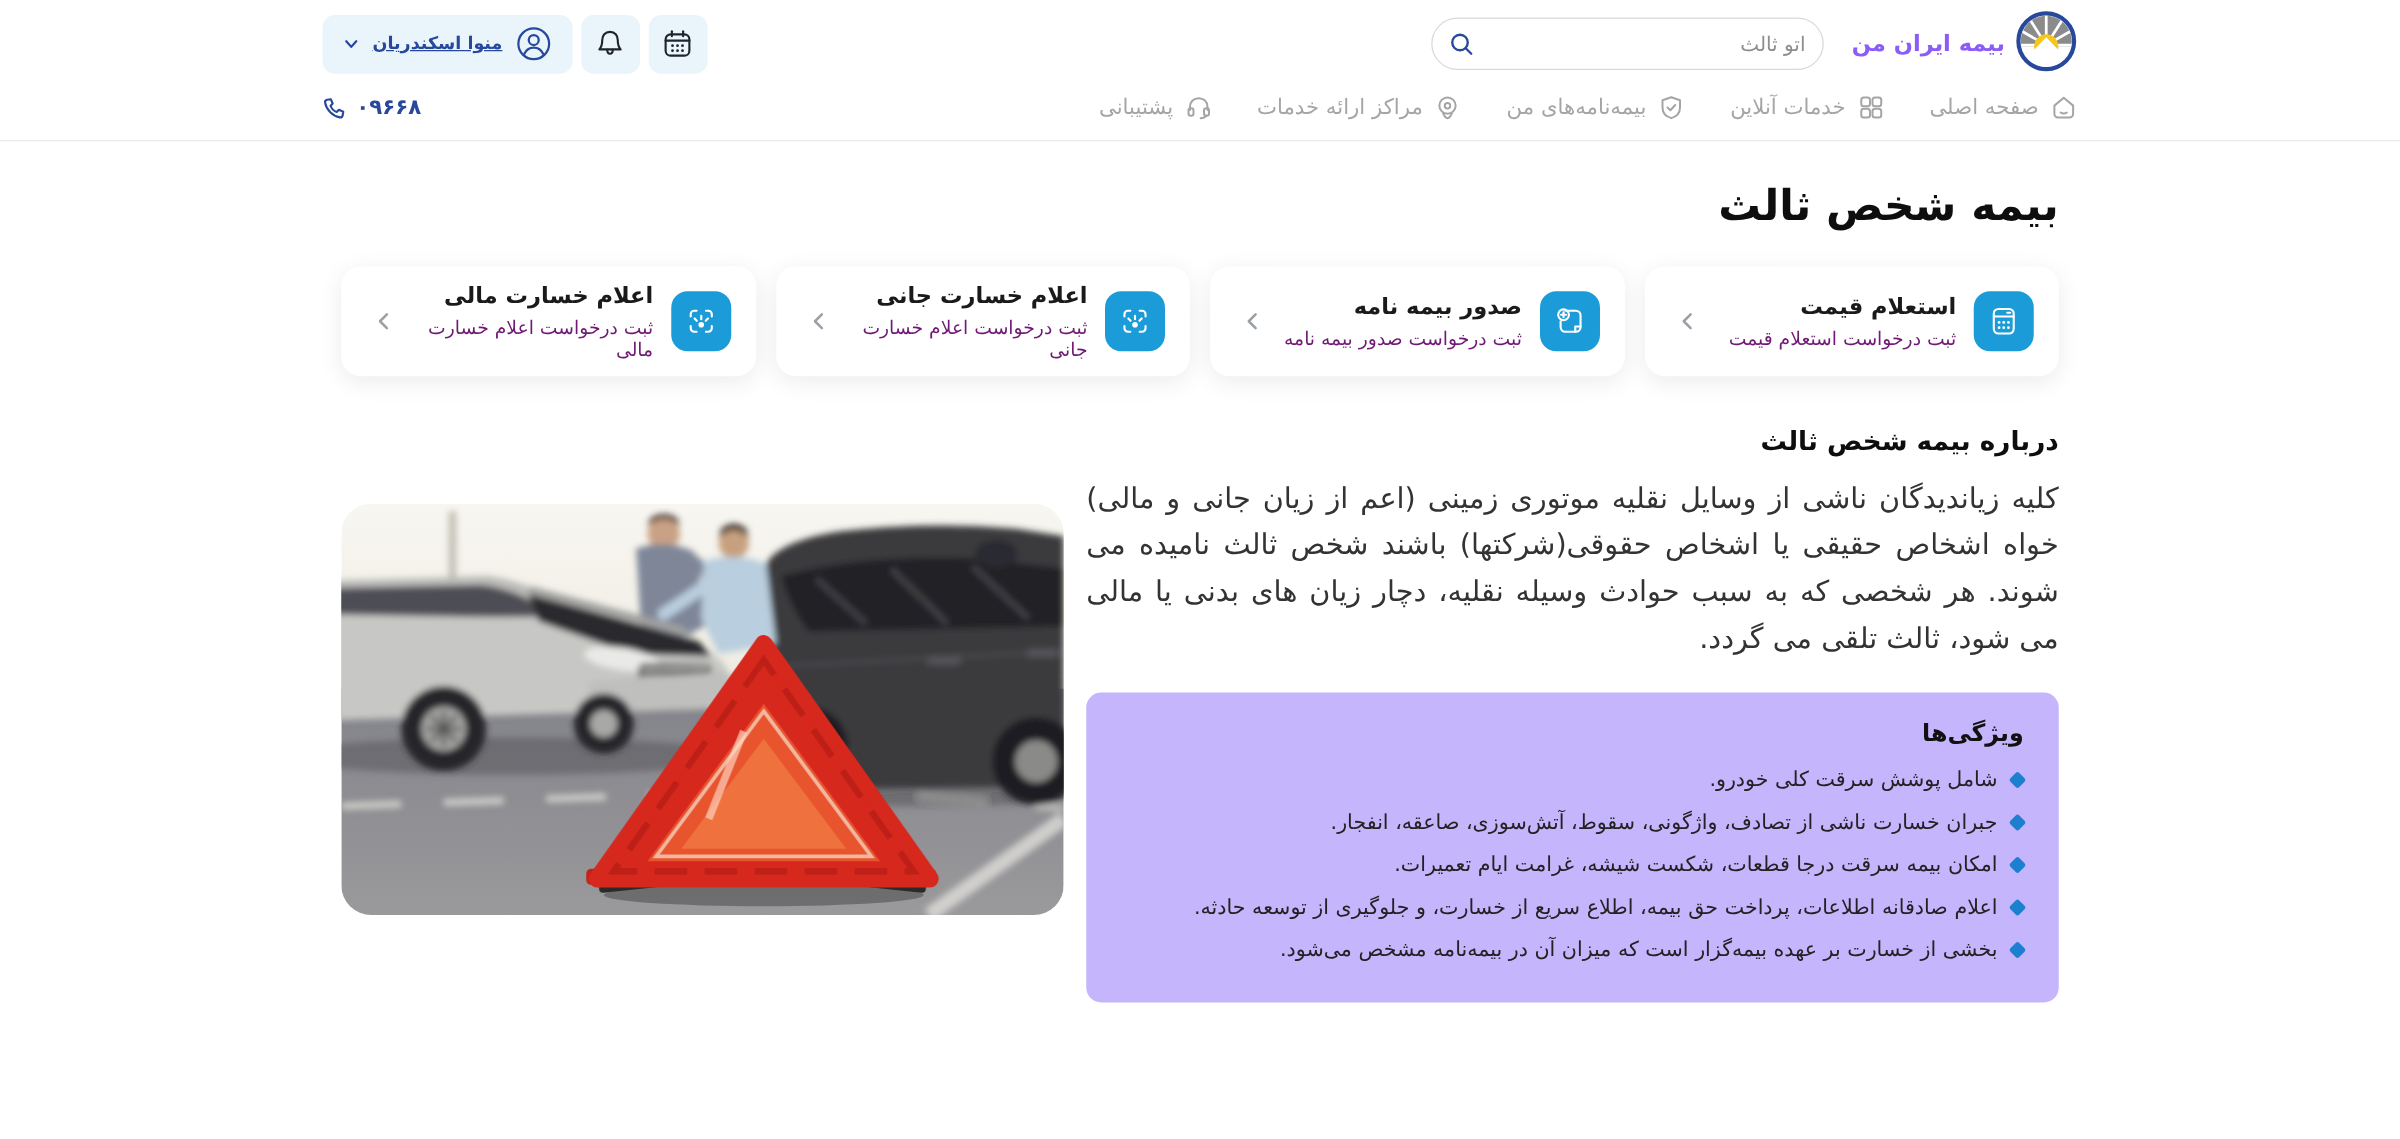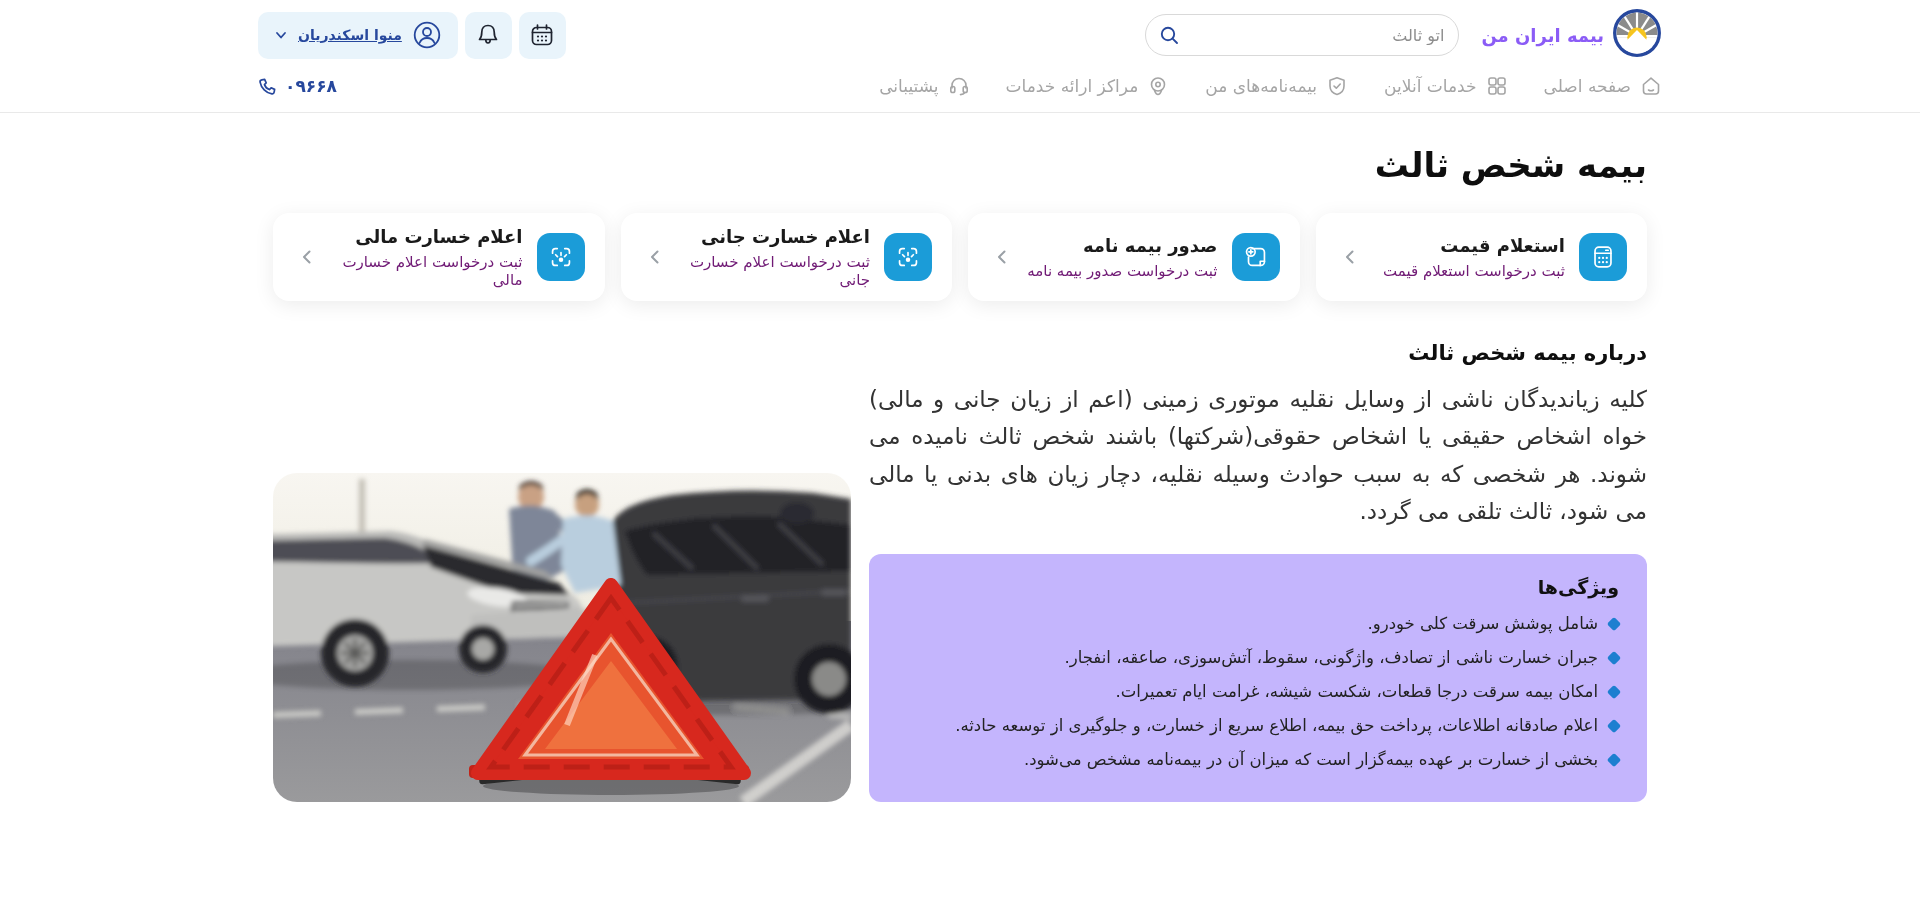--- a/index.html
+++ b/index.html
@@ -32,21 +32,21 @@
   h1.page-title { font-size:34px; font-weight:800; color:#0e0e0e; margin-top:32px; margin-bottom:28px; text-align:right; }
   .cards { display:flex; gap:16px; }
   .card { flex:1; height:88px; background:#fff; border-radius:16px; box-shadow:0 4px 20px rgba(0,0,0,.08);
     display:flex; align-items:center; gap:14px; padding:0 20px 0 24px; cursor:pointer; }
   .card-icon { width:48px; height:48px; border-radius:13px; background:#1b9cd8; display:flex;
     align-items:center; justify-content:center; flex:none; }
   .card-texts { display:flex; flex-direction:column; gap:6px; }
   .card-title { font-size:18px; font-weight:700; color:#1a1a1a; }
   .card-subtitle { font-size:15px; color:#701a75; }
   .card-chevron { margin-inline-start:auto; display:flex; }
-  .content-row { display:flex; gap:18px; margin-top:32px; align-items:flex-end; }
+  .content-row { display:flex; gap:18px; margin-top:32px; align-items:center; }
   .text-col { flex:1; }
   .about-title { font-size:21px; font-weight:700; color:#0e0e0e; margin-top:8px; }
   .about-body { margin-top:16px; font-size:23px; line-height:1.62; color:#333; text-align:justify; }
   .features-box { margin-top:24px; background:#c4b5fd; border-radius:12px; padding:22px 28px 18px; }
   .features-title { font-size:19px; font-weight:700; color:#111; margin-bottom:16px; }
   .feature-item { display:flex; align-items:center; gap:11px; margin-bottom:15px; font-size:16.5px; color:#222; }
   .diamond { width:10px; height:10px; background:#1d7fd0; transform:rotate(45deg); border-radius:2px; flex:none; }
   .image-col { width:578px; height:329px; border-radius:24px; overflow:hidden; flex:none; }
   .image-col svg { display:block; width:578px; height:329px; }
 </style>

